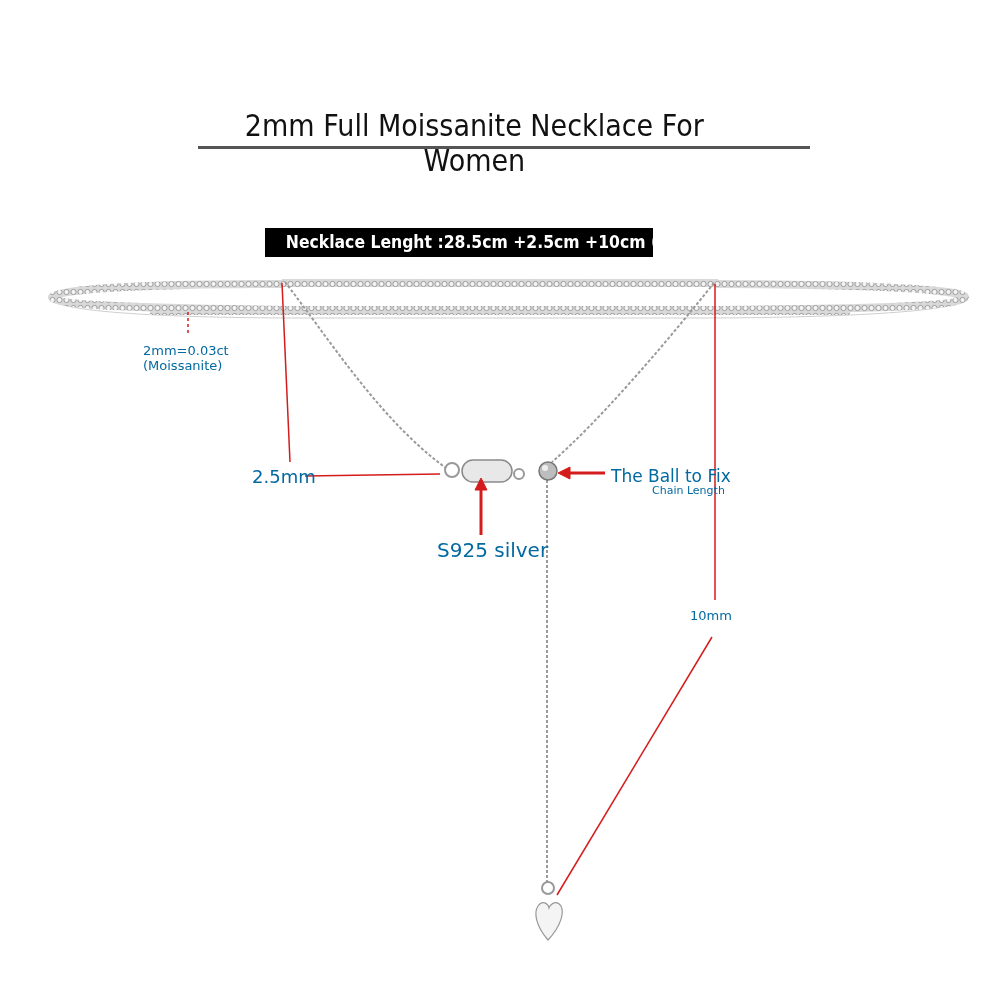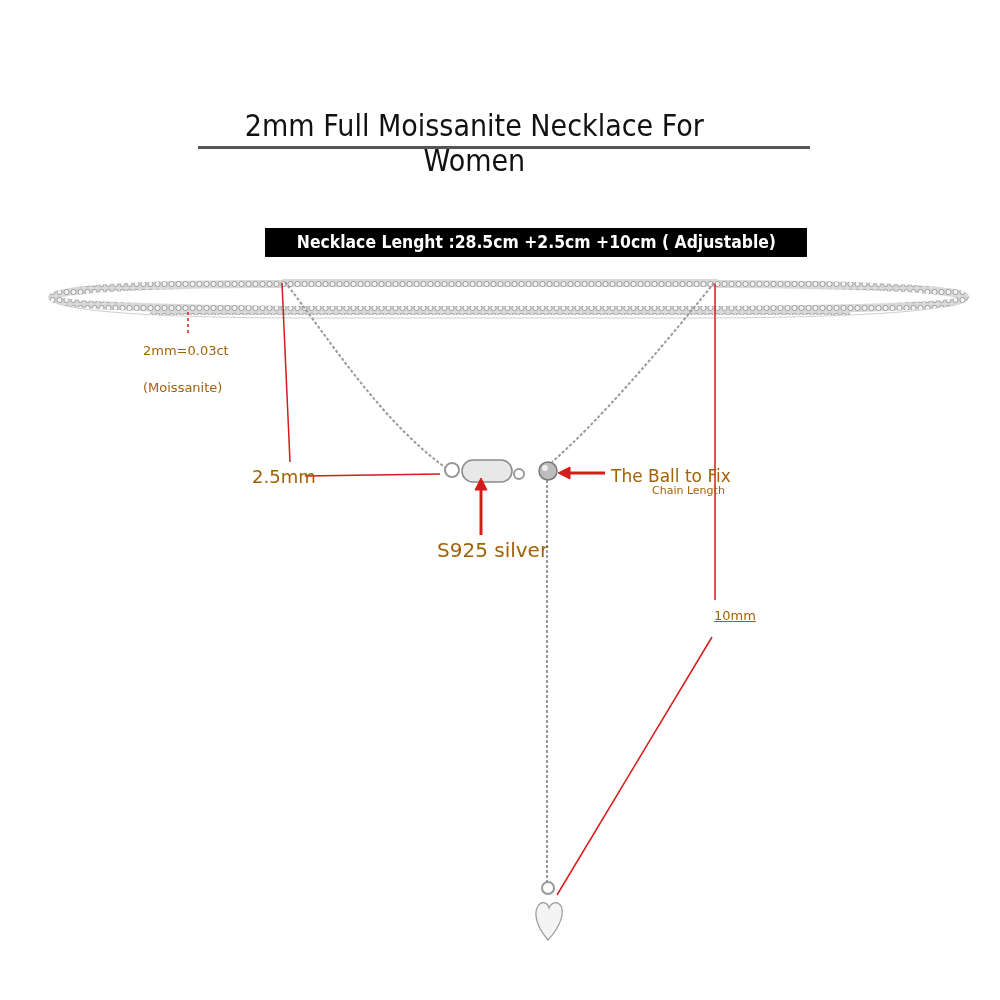--- a/index.html
+++ b/index.html
@@ -1,21 +1,21 @@
 <!DOCTYPE html>
 <html><head>
 <meta charset="utf-8">
 <style>
   html, body { margin:0; padding:0; background:#ffffff; }
   body { width:1000px; height:1000px; position:relative; overflow:hidden; font-family:"Liberation Sans", sans-serif; }
   .title { position:absolute; left:199px; top:108px; width:612px; text-align:center; font-size:30px; color:#111; letter-spacing:0px; font-family:"DejaVu Sans", sans-serif; transform:scaleX(0.9); transform-origin:left top; }
   .title-underline { position:absolute; left:198px; top:146px; width:612px; height:3px; background:#555; }
-  .length-badge { position:absolute; left:265px; top:228px; width:542px; height:29px; background:#000; color:#fff; font-size:17px; font-weight:bold; line-height:29px; text-align:center; font-family:"DejaVu Sans", sans-serif; white-space:nowrap; }
+  .length-badge { position:absolute; left:265px; top:228px; width:388px; height:29px; background:#000; color:#fff; font-size:17px; font-weight:bold; line-height:29px; text-align:center; font-family:"DejaVu Sans", sans-serif; white-space:nowrap; }
   .length-badge span { display:inline-block; transform:scaleX(0.92); }
-  .label { position:absolute; color:#a16207; font-family:"DejaVu Sans", sans-serif; white-space:nowrap; }
+  .label { position:absolute; color:#0369a1; font-family:"DejaVu Sans", sans-serif; white-space:nowrap; }
   svg.art { position:absolute; left:0; top:0; }
 </style>
 </head>
 <body>
 
 <div class="title">2mm  Full Moissanite Necklace For Women</div>
 <div class="title-underline"></div>
 
 <div class="length-badge"><span>Necklace Lenght :28.5cm +2.5cm +10cm  ( Adjustable)</span></div>
 
@@ -67,18 +67,18 @@
   </g>
   <g fill="#d41c1c" stroke="#d41c1c">
     <line x1="481" y1="480" x2="481" y2="535" stroke-width="3"></line>
     <polygon points="475,490 481,478 487,490"></polygon>
     <line x1="566" y1="473" x2="605" y2="473" stroke-width="3"></line>
     <polygon points="570,467 558,473 570,479"></polygon>
   </g>
 </svg>
 
 <div class="label" style="left:143px;top:343px;font-size:13px;">2mm=0.03ct</div>
-<div class="label" style="left:143px;top:380px;font-size:13px;">(Moissanite)</div>
+<div class="label" style="left:143px;top:358px;font-size:13px;">(Moissanite)</div>
 <div class="label" style="left:252px;top:466px;font-size:18px;">2.5mm</div>
 <div class="label" style="left:437px;top:538px;font-size:20px;">S925 silver</div>
 <div class="label" style="left:611px;top:466px;font-size:17px;">The Ball to Fix</div>
 <div class="label" style="left:614px;top:484px;font-size:11px;margin-left:38px;">Chain Length</div>
-<div class="label" style="left:714px;top:608px;font-size:13px;text-decoration:underline;">10mm</div>
+<div class="label" style="left:690px;top:608px;font-size:13px;">10mm</div>
 
 </body></html>

